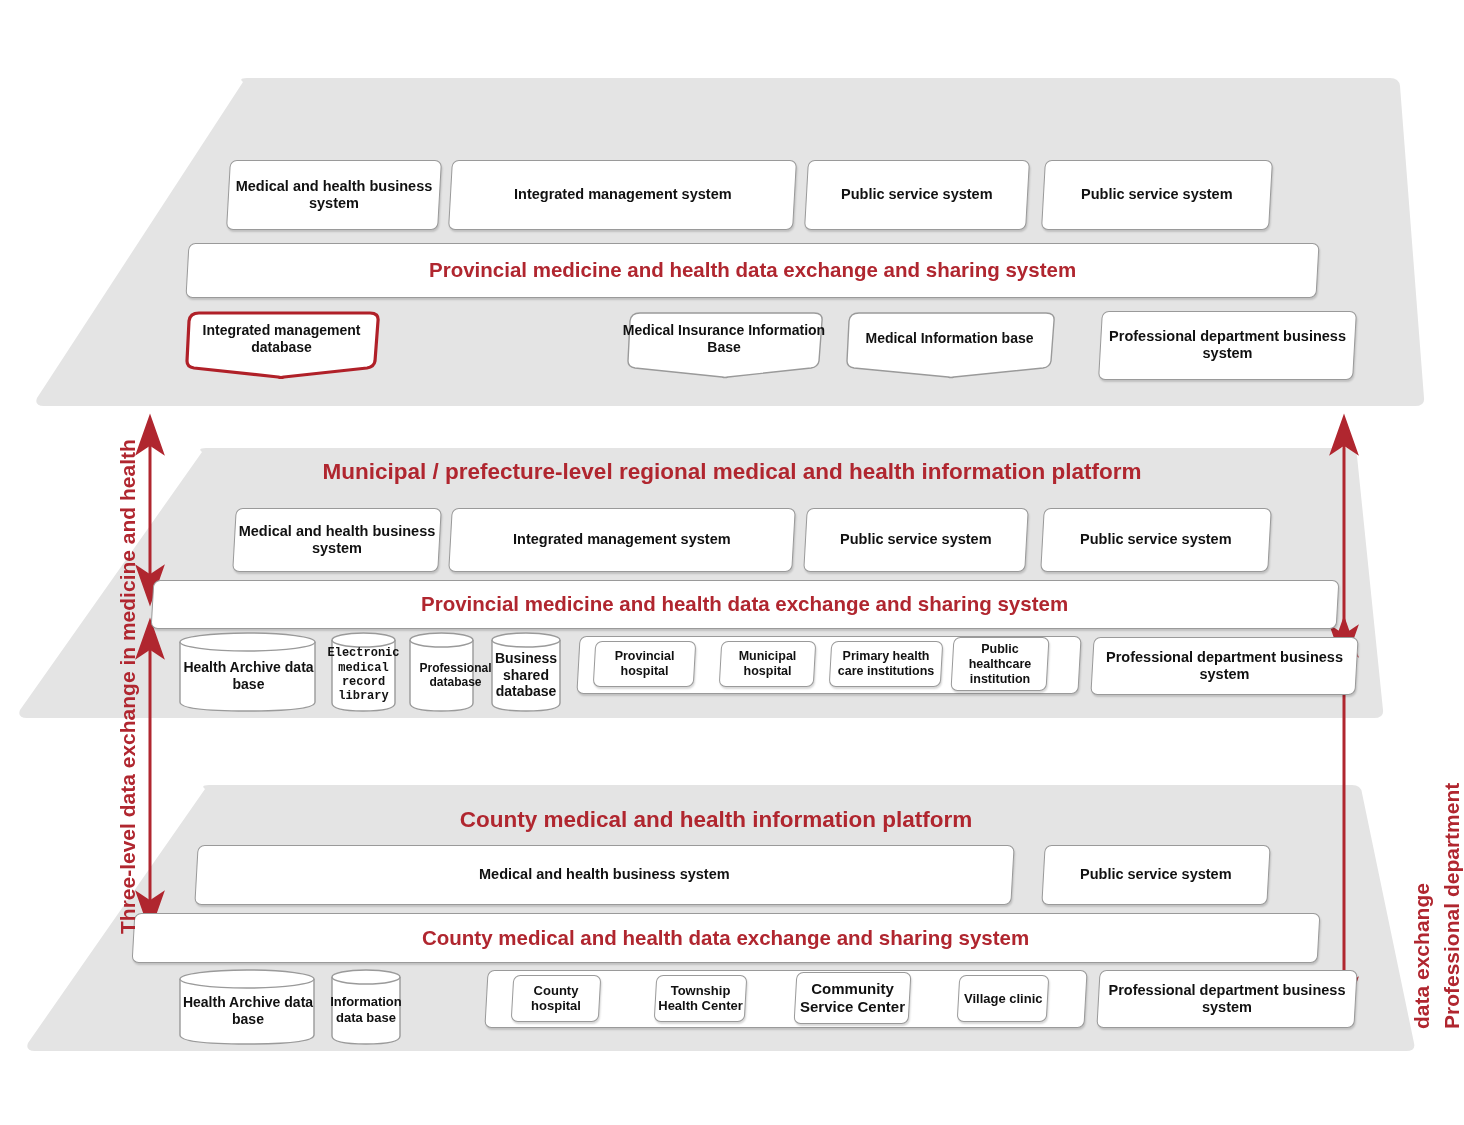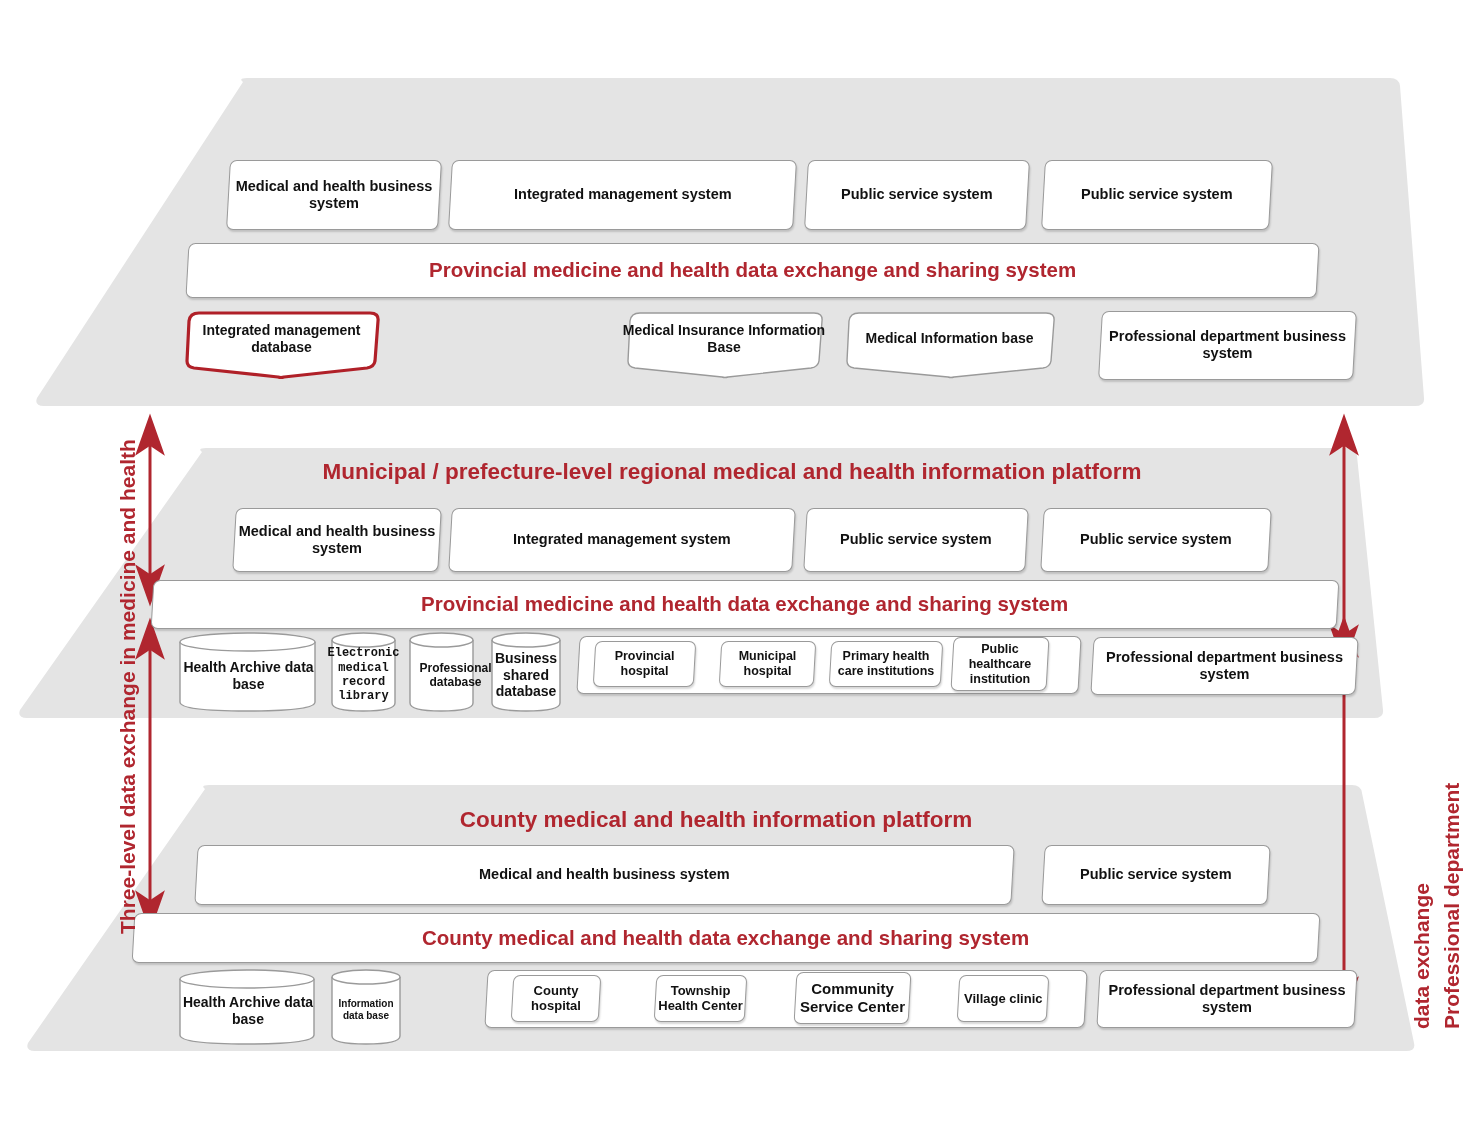--- a/index.html
+++ b/index.html
@@ -258,21 +258,21 @@
     <div class="lbl" style="font-size:14px;font-weight:700;padding-top:8px;">
       <span>Health Archive data base</span>
       </div>
   </div>
 
   <div class="cyl" style="left:330px;top:968px;width:72px;height:78px;">
     <svg width="72" height="78" viewBox="0 0 72 78">
       <path d="M2 9 L2 68 Q2 76 36 76 Q70 76 70 68 L70 9" fill="#fff" stroke="#9a9a9a" stroke-width="1.4"></path>
       <ellipse cx="36" cy="9" rx="34" ry="7" fill="#fff" stroke="#9a9a9a" stroke-width="1.4"></ellipse>
     </svg>
-    <div class="lbl" style="font-size:10px;font-weight:700;padding-top:6px;text-align:center;">
+    <div class="lbl" style="font-size:13px;font-weight:700;padding-top:6px;text-align:center;">
       <span>Information data base</span>
       </div>
   </div>
 
   <div class="node wbox skewL" style="left:486px;top:970px;width:600px;height:58px;"></div>
   <div class="node wbox skewL" style="left:512px;top:975px;width:88px;height:47px;font-size:13px;font-weight:700;">
     <span>County hospital</span>
     </div>
   <div class="node wbox skewL" style="left:655px;top:975px;width:91px;height:47px;font-size:13px;font-weight:700;">
     <span>Township Health Center</span>

